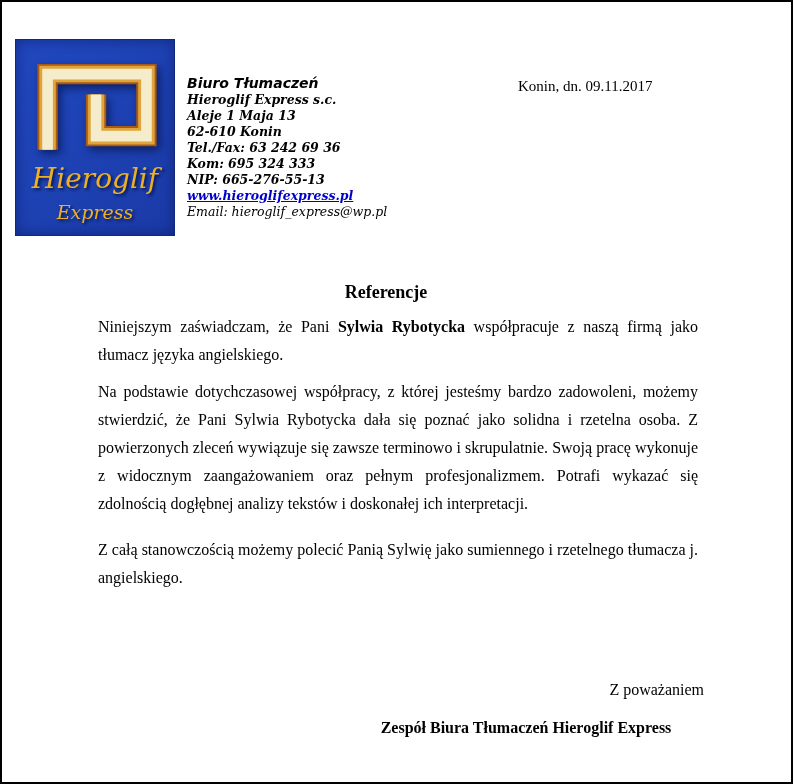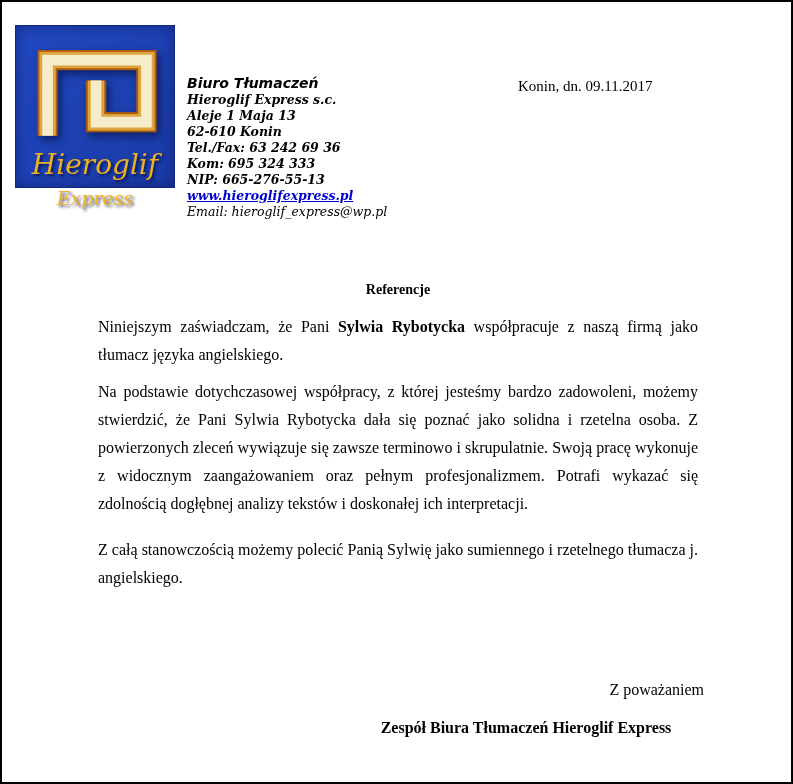--- a/index.html
+++ b/index.html
@@ -3,21 +3,21 @@
 <meta charset="utf-8">
 <style>
   html,body{margin:0;padding:0;background:#ffffff;}
   body{width:793px;height:784px;font-family:"Liberation Serif",serif;}
   .page{
     position:relative;width:793px;height:784px;box-sizing:border-box;
     border:2px solid #000;background:#ffffff;overflow:hidden;
   }
   
   .logo{
-    position:absolute;left:13px;top:23px;width:160px;height:163px;
+    position:absolute;left:13px;top:37px;width:160px;height:197px;
     background:linear-gradient(135deg,#2148c0 0%,#1d41b2 55%,#1a3aa6 100%);
     border:1px solid #12277d;box-sizing:border-box;
     box-shadow:inset 0 0 14px rgba(3,12,70,.45);
   }
   .glyph-svg{position:absolute;left:18px;top:22px;width:126px;height:94px;
     filter:drop-shadow(3px 4px 4px rgba(0,8,55,.6));}
   .logo-title{
     position:absolute;left:0;top:124px;width:100%;text-align:center;
     font-family:"DejaVu Serif",serif;font-style:italic;font-size:28px;line-height:30px;
     color:#edb023;text-shadow:2px 2px 3px rgba(0,6,45,.7);
@@ -36,22 +36,22 @@
   .info-line,.info-link,.info-email{
     font-family:"DejaVu Serif",serif;font-style:italic;font-size:12.5px;line-height:16px;color:#000;
   }
   .info-line{font-weight:bold;}
   .info-link a{font-weight:bold;text-decoration:underline;}
   .info-email{font-weight:normal;}
   
   .date{position:absolute;left:516px;top:76px;font-size:15px;color:#000;}
   
   .letter-title{
-    position:absolute;left:96px;top:280px;width:600px;text-align:center;
-    font-size:14px;font-weight:bold;color:#000;
+    position:absolute;left:84px;top:280px;width:600px;text-align:center;
+    font-size:18px;font-weight:bold;color:#000;
   }
   .body-par{
     position:absolute;left:96px;width:600px;margin:0;
     font-size:16px;line-height:28px;text-align:justify;color:#000;
   }
   .p1{top:311px;}
   .p2{top:376px;}
   .p3{top:534px;}
   .closing-line{
     position:absolute;left:346px;top:679px;width:356px;text-align:right;

